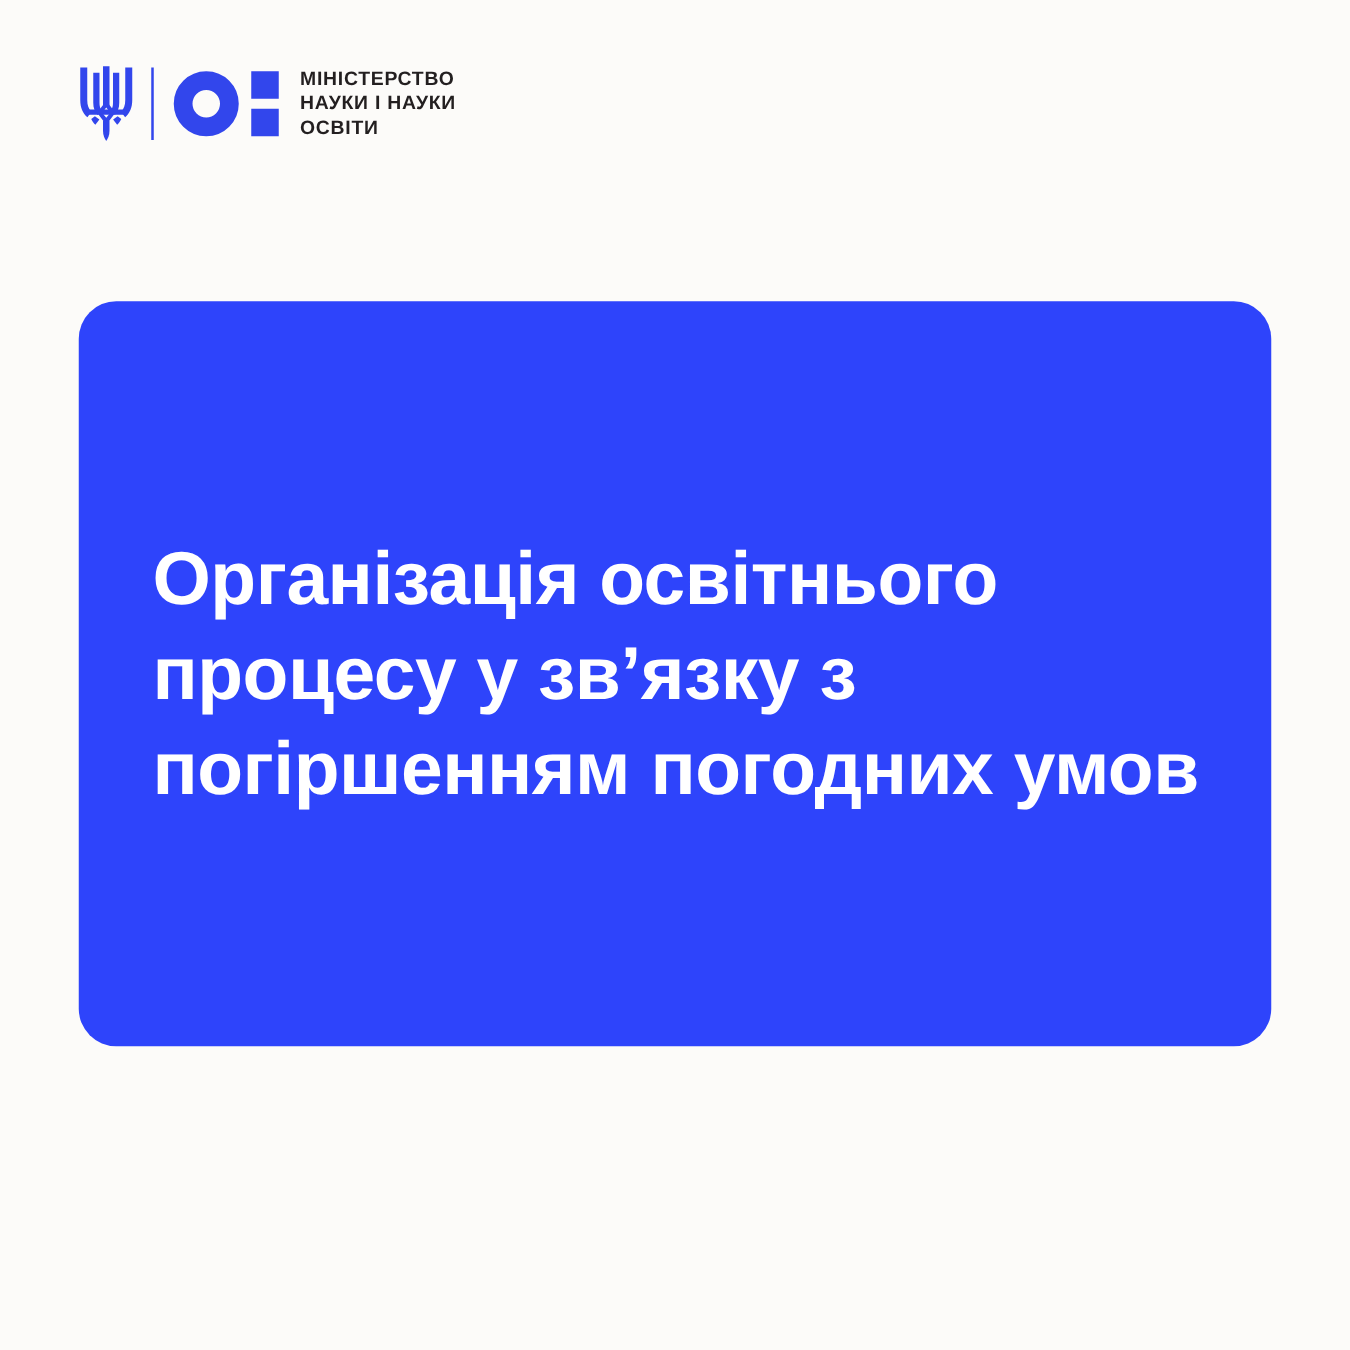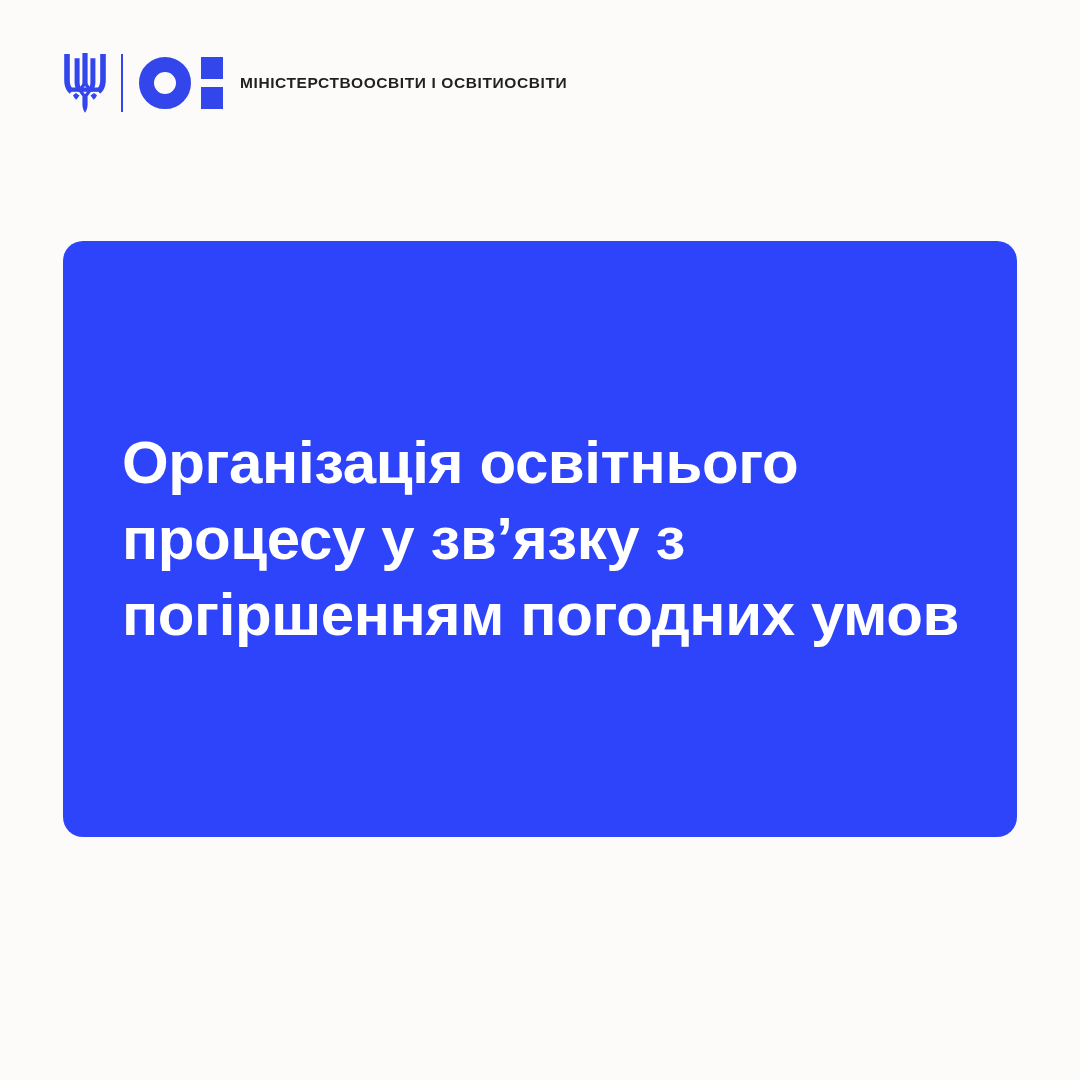--- a/index.html
+++ b/index.html
@@ -76,39 +76,40 @@
   }
 
   .mon-square {
     width: 22px;
     height: 22px;
     background: #3246ec;
   }
 
   .logo-wordmark {
     display: flex;
+    flex-direction: column;
     justify-content: center;
     color: #231f20;
     font-family: "Liberation Sans", "DejaVu Sans", sans-serif;
     font-weight: bold;
     font-size: 15.5px;
     letter-spacing: 0.6px;
     line-height: 19.5px;
     white-space: nowrap;
   }
 
   
   .hero-card {
     position: absolute;
     left: 63px;
     top: 241px;
     width: 954px;
     height: 596px;
     background: #2e44fb;
-    border-radius: 20px;
+    border-radius: 30px;
     box-sizing: border-box;
     display: flex;
     flex-direction: column;
     justify-content: center;
   }
 
   .hero-title {
     margin: 0;
     padding: 0 40px 0 59px;
     color: #ffffff;
@@ -158,21 +159,21 @@
     <div class="mon-mark">
       <div class="mon-ring"></div>
       <div class="mon-colon">
         <div class="mon-square"></div>
         <div class="mon-square"></div>
       </div>
     </div>
 
     <div class="logo-wordmark">
       <span>МІНІСТЕРСТВО</span>
-      <span>ОСВІТИ І ОСВІТИ</span>
+      <span>НАУКИ І НАУКИ</span>
       <span>ОСВІТИ</span>
     </div>
 
   </div>
 
   <div class="hero-card">
     <h1 class="hero-title">Організація освітнього процесу у зв’язку з погіршенням погодних умов</h1>
   </div>
 
 </div>

